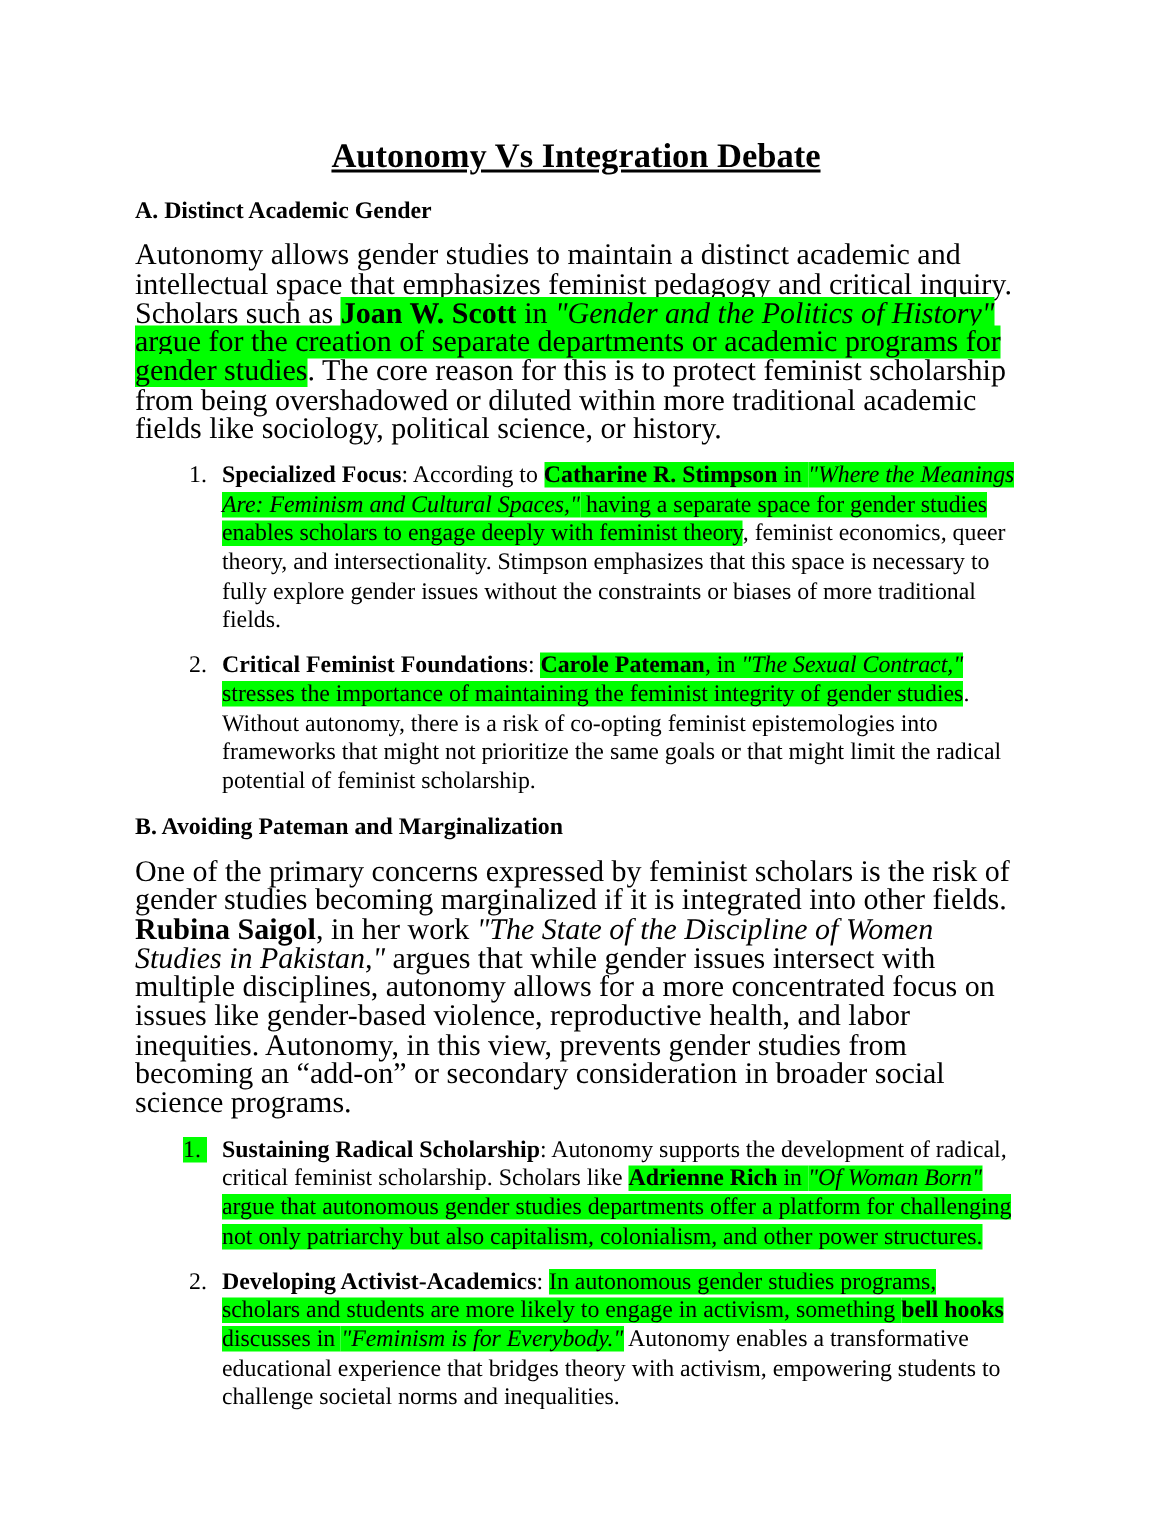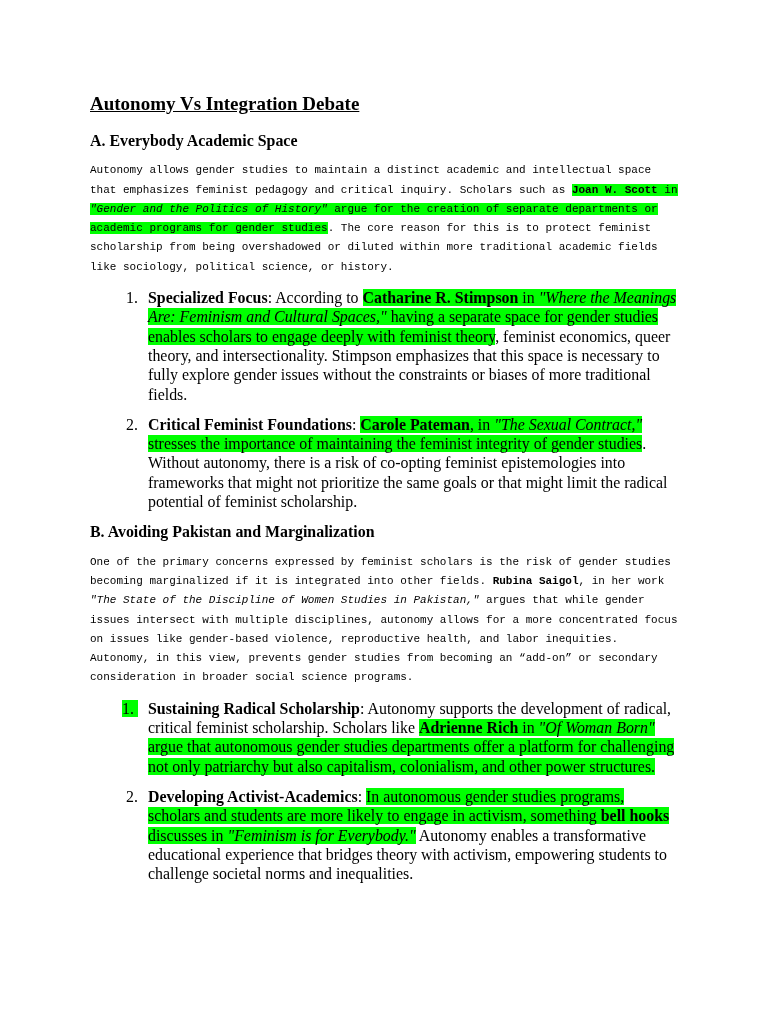--- a/index.html
+++ b/index.html
@@ -7,56 +7,56 @@
   html, body { width: 768px; height: 1024px; overflow: hidden; }
   body { background: var(--page-bg); }
   .page {
     width: 768px; height: 1024px;
     background: var(--page-bg);
     color: var(--text-color);
     font-family: "Liberation Serif", serif;
   }
   .content { padding: 92px 90px 0 90px; }
   .title {
-    font-size: 19px; font-weight: bold; text-decoration: underline;
-    text-align: left; line-height: 24px; margin-bottom: 15px;
+    font-size: 23px; font-weight: bold; text-decoration: underline;
+    text-align: center; line-height: 24px; margin-bottom: 15px;
   }
   .heading { font-size: 15.9px; font-weight: bold; line-height: 19.3px; margin-bottom: 11px; }
-  .para { font-size: 11px; line-height: 19.3px; margin-bottom: 11px; font-family: Liberation Mono, monospace; }
+  .para { font-size: 20px; line-height: 19.3px; margin-bottom: 11px; }
   ol.list { list-style: none; margin: 0; padding: 0; }
   ol.list li { display: flex; margin-bottom: 11px; }
   .marker {
     flex: none; width: 58px; text-align: right; padding-right: 10px;
     font-size: 15.9px; line-height: 19.3px;
   }
   .li-content { flex: 1; font-size: 15.9px; line-height: 19.3px; }
   .hl { background: var(--hl-color); }
   .mhl { padding-right: 4px; }
   .b { font-weight: bold; }
   .i { font-style: italic; }
 </style>
 </head>
 <body>
 
 <div class="page">
   <div class="content" id="doc-content">
       <div class="title">Autonomy Vs Integration Debate</div>
-      <div class="heading">A. Everybody Academic Space</div>
+      <div class="heading">A. Distinct Academic Gender</div>
       <p class="para"><span>Autonomy allows gender studies to maintain a distinct academic and intellectual space that emphasizes feminist pedagogy and critical inquiry. Scholars such as </span><span class="hl b">Joan W. Scott</span><span class="hl"> in </span><span class="hl i">"Gender and the Politics of History"</span><span class="hl"> argue for the creation of separate departments or academic programs for gender studies</span><span>. The core reason for this is to protect feminist scholarship from being overshadowed or diluted within more traditional academic fields like sociology, political science, or history.</span></p>
       <ol class="list">
         <li>
           <span class="marker"><span>1.</span></span>
           <div class="li-content"><span class="b">Specialized Focus</span><span>: According to </span><span class="hl b">Catharine R. Stimpson</span><span class="hl"> in </span><span class="hl i">"Where the Meanings Are: Feminism and Cultural Spaces,"</span><span class="hl"> having a separate space for gender studies enables scholars to engage deeply with feminist theory</span><span>, feminist economics, queer theory, and intersectionality. Stimpson emphasizes that this space is necessary to fully explore gender issues without the constraints or biases of more traditional fields.</span></div>
         </li>
         <li>
           <span class="marker"><span>2.</span></span>
           <div class="li-content"><span class="b">Critical Feminist Foundations</span><span>: </span><span class="hl b">Carole Pateman</span><span class="hl">, in </span><span class="hl i">"The Sexual Contract,"</span><span class="hl"> stresses the importance of maintaining the feminist integrity of gender studies</span><span>. Without autonomy, there is a risk of co-opting feminist epistemologies into frameworks that might not prioritize the same goals or that might limit the radical potential of feminist scholarship.</span></div>
         </li>
       </ol>
-      <div class="heading">B. Avoiding Pakistan and Marginalization</div>
+      <div class="heading">B. Avoiding Pateman and Marginalization</div>
       <p class="para"><span>One of the primary concerns expressed by feminist scholars is the risk of gender studies becoming marginalized if it is integrated into other fields. </span><span class="b">Rubina Saigol</span><span>, in her work </span><span class="i">"The State of the Discipline of Women Studies in Pakistan,"</span><span> argues that while gender issues intersect with multiple disciplines, autonomy allows for a more concentrated focus on issues like gender-based violence, reproductive health, and labor inequities. Autonomy, in this view, prevents gender studies from becoming an “add-on” or secondary consideration in broader social science programs.</span></p>
       <ol class="list">
         <li>
           <span class="marker"><span class="hl mhl">1.</span></span>
           <div class="li-content"><span class="b">Sustaining Radical Scholarship</span><span>: Autonomy supports the development of radical, critical feminist scholarship. Scholars like </span><span class="hl b">Adrienne Rich</span><span class="hl"> in </span><span class="hl i">"Of Woman Born"</span><span class="hl"> argue that autonomous gender studies departments offer a platform for challenging not only patriarchy but also capitalism, colonialism, and other power structures.</span></div>
         </li>
         <li>
           <span class="marker"><span>2.</span></span>
           <div class="li-content"><span class="b">Developing Activist-Academics</span><span>: </span><span class="hl">In autonomous gender studies programs, scholars and students are more likely to engage in activism, something </span><span class="hl b">bell hooks</span><span class="hl"> discusses in </span><span class="hl i">"Feminism is for Everybody."</span><span> Autonomy enables a transformative educational experience that bridges theory with activism, empowering students to challenge societal norms and inequalities.</span></div>
         </li>

